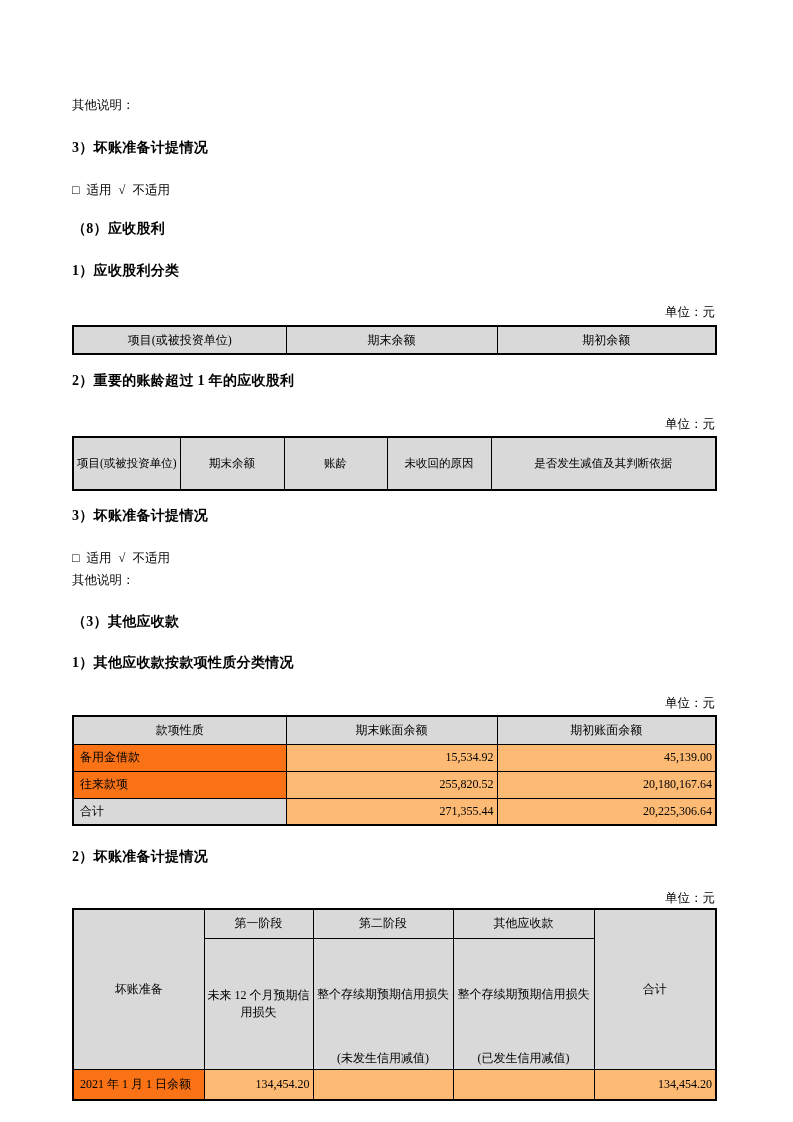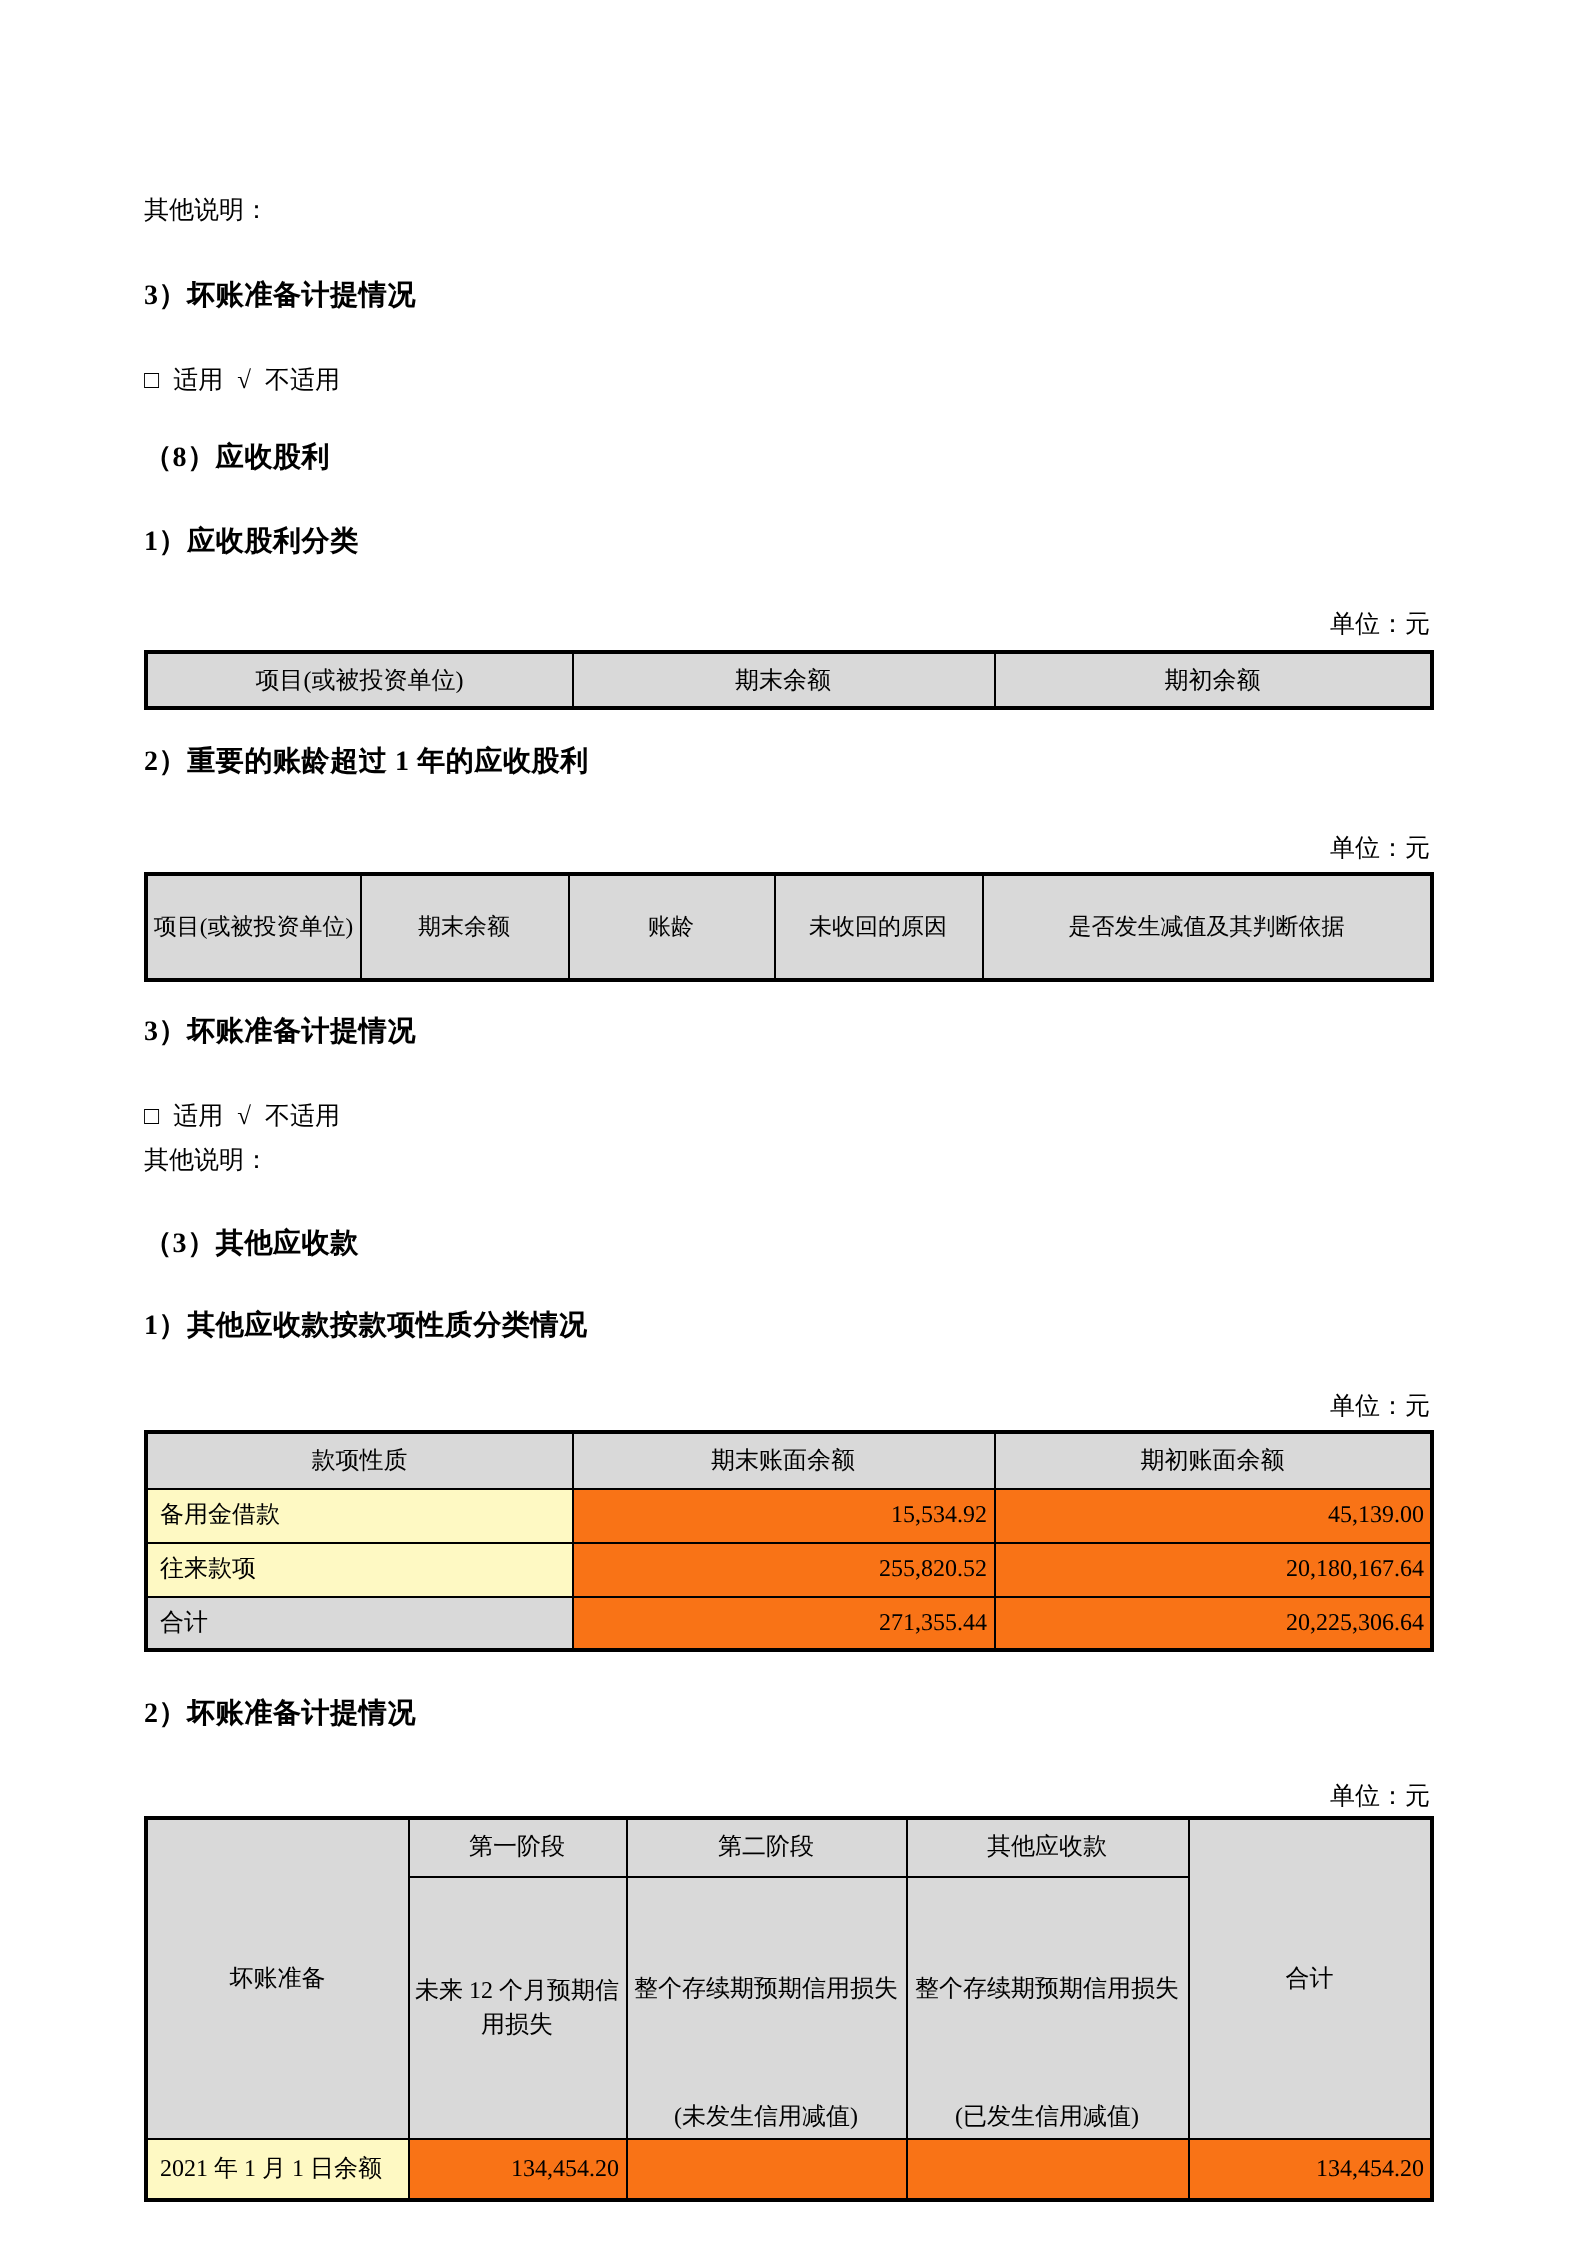--- a/index.html
+++ b/index.html
@@ -25,22 +25,22 @@
     border:2px solid #000;
     font-size:12px;
   }
   table.tbl th, table.tbl td {
     border:1px solid #000;
     font-weight:normal;
     vertical-align:middle;
     overflow:hidden;
   }
   table.tbl th { background:#d9d9d9; text-align:center; padding:1px 2px; }
-  td.name { text-align:left; padding:1px 2px 1px 6px; background:#fef9c3; }
-  td.num  { text-align:right; padding:1px 3px 1px 2px; background:#f97316; }
+  td.name { text-align:left; padding:1px 2px 1px 6px; background:#f97316; }
+  td.num  { text-align:right; padding:1px 3px 1px 2px; background:#fdba74; }
   td.shade { background:#d9d9d9; }
   .t1 th { height:28px; }
   .t2 th { height:53px; font-size:11.5px; white-space:nowrap; }
   .t3 th { height:28px;font-family:Liberation Mono, monospace; }
   .t3 td { height:27px; }
   .t4 th { font-size:12px; }
   .t4 tr.r1 th { height:29px; }
   .t4 tr.r2 th { height:45px; }
   .t4 td { height:30px; }
   .t4 .sub2 div { line-height:1.7;margin-top:44px; }

